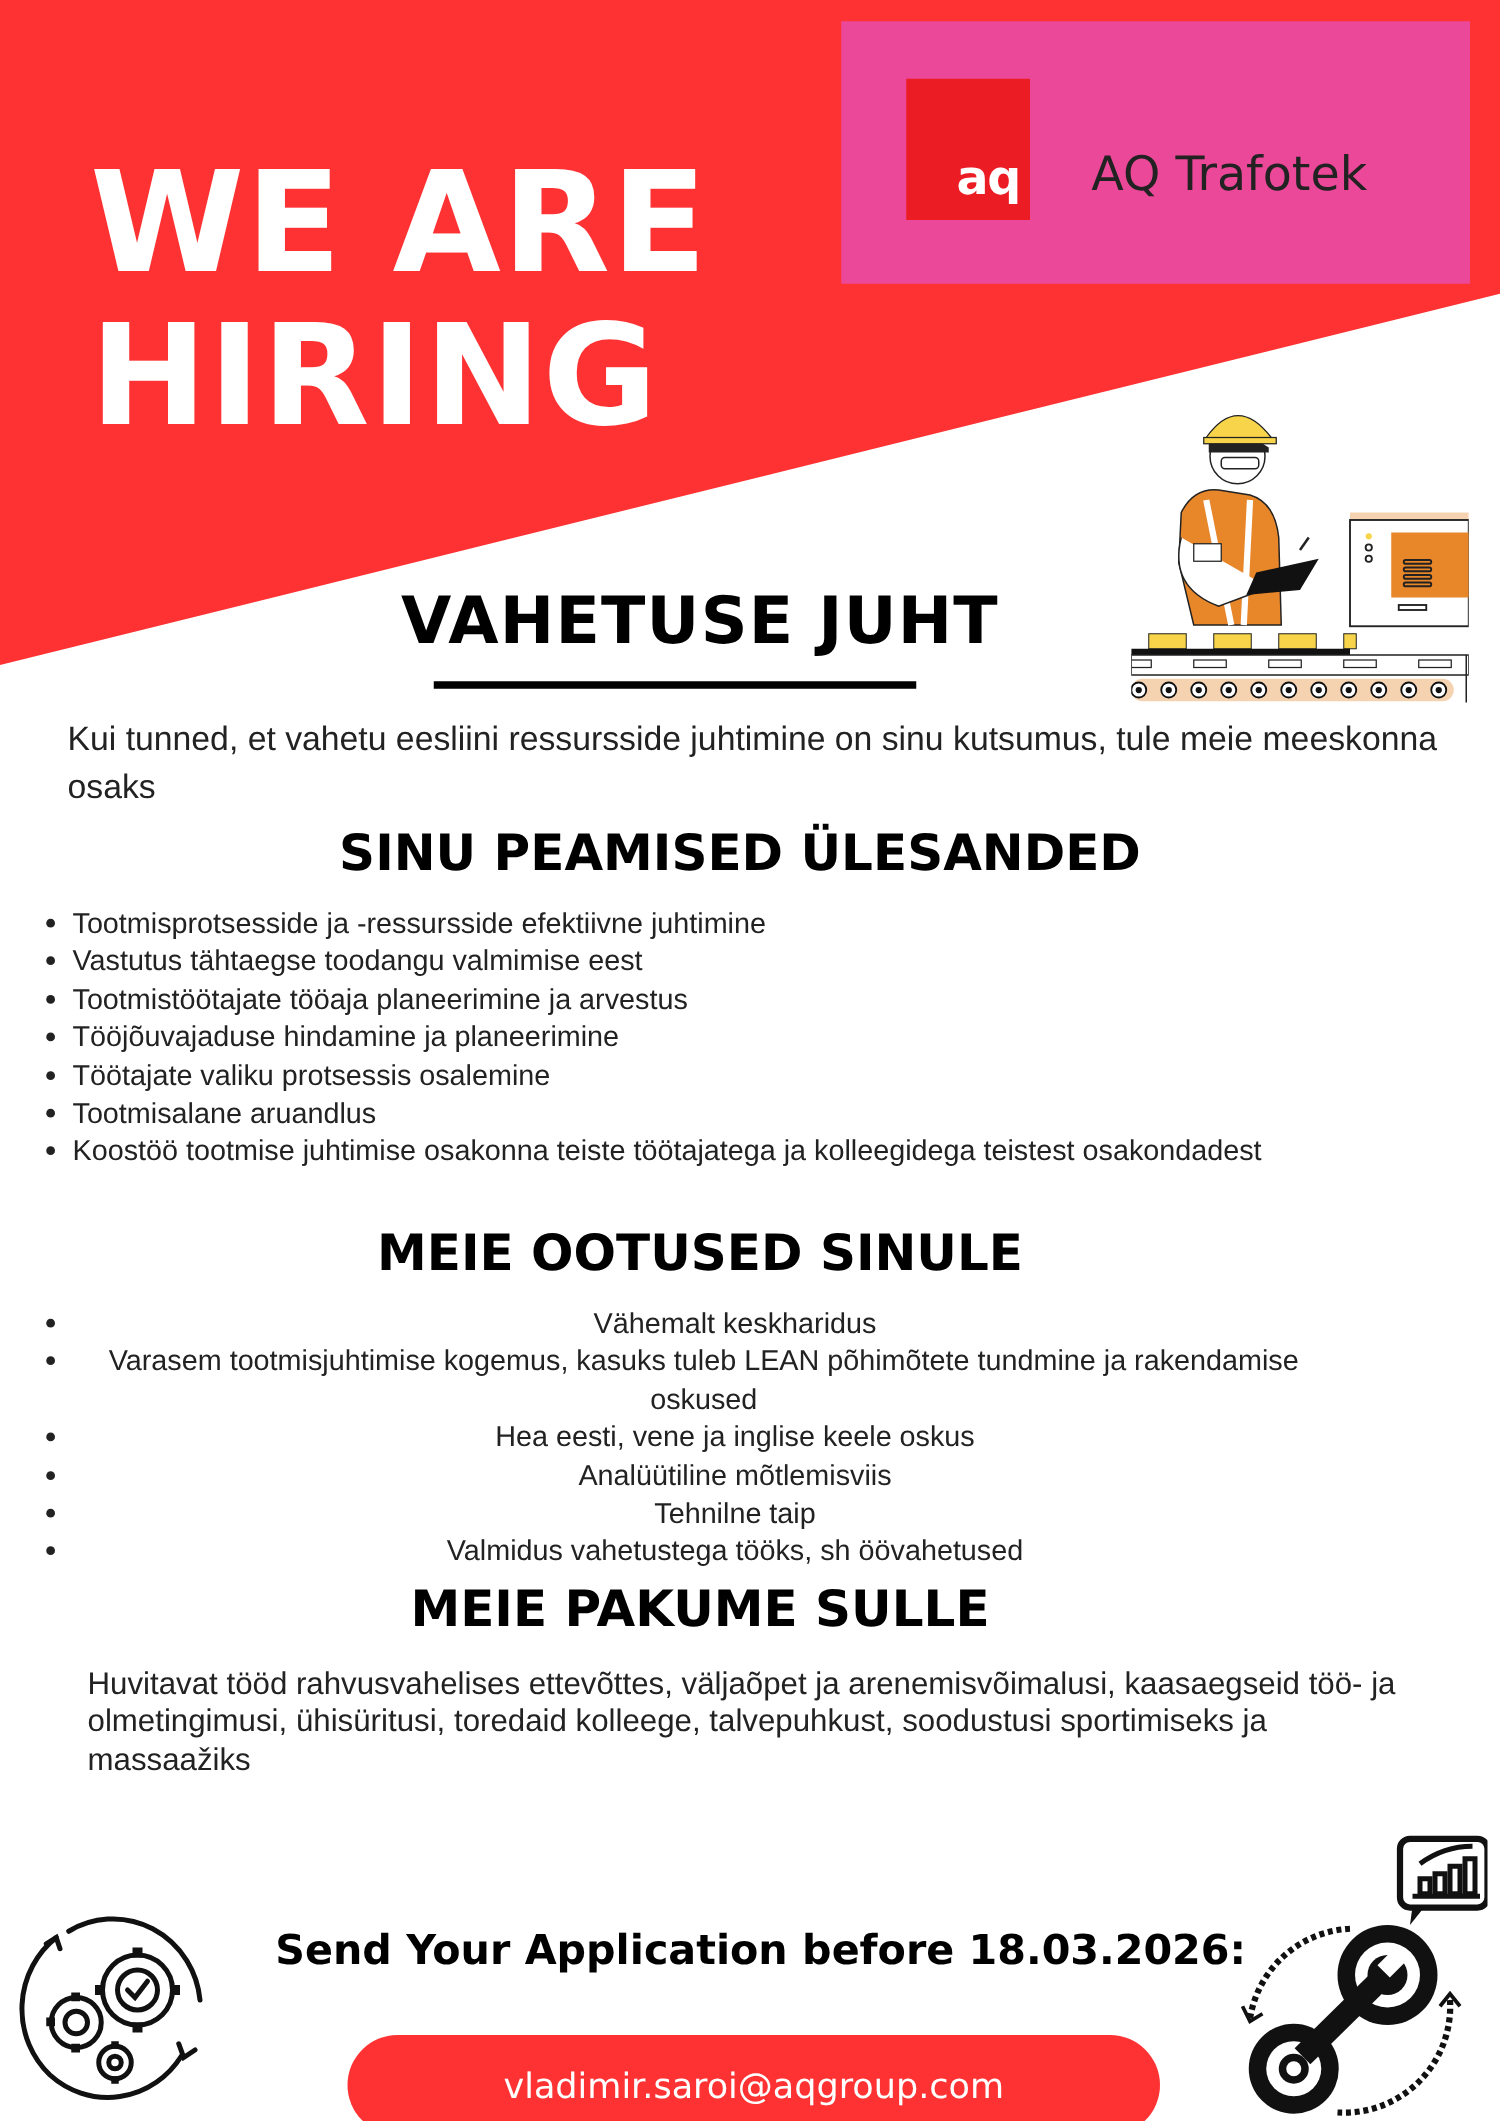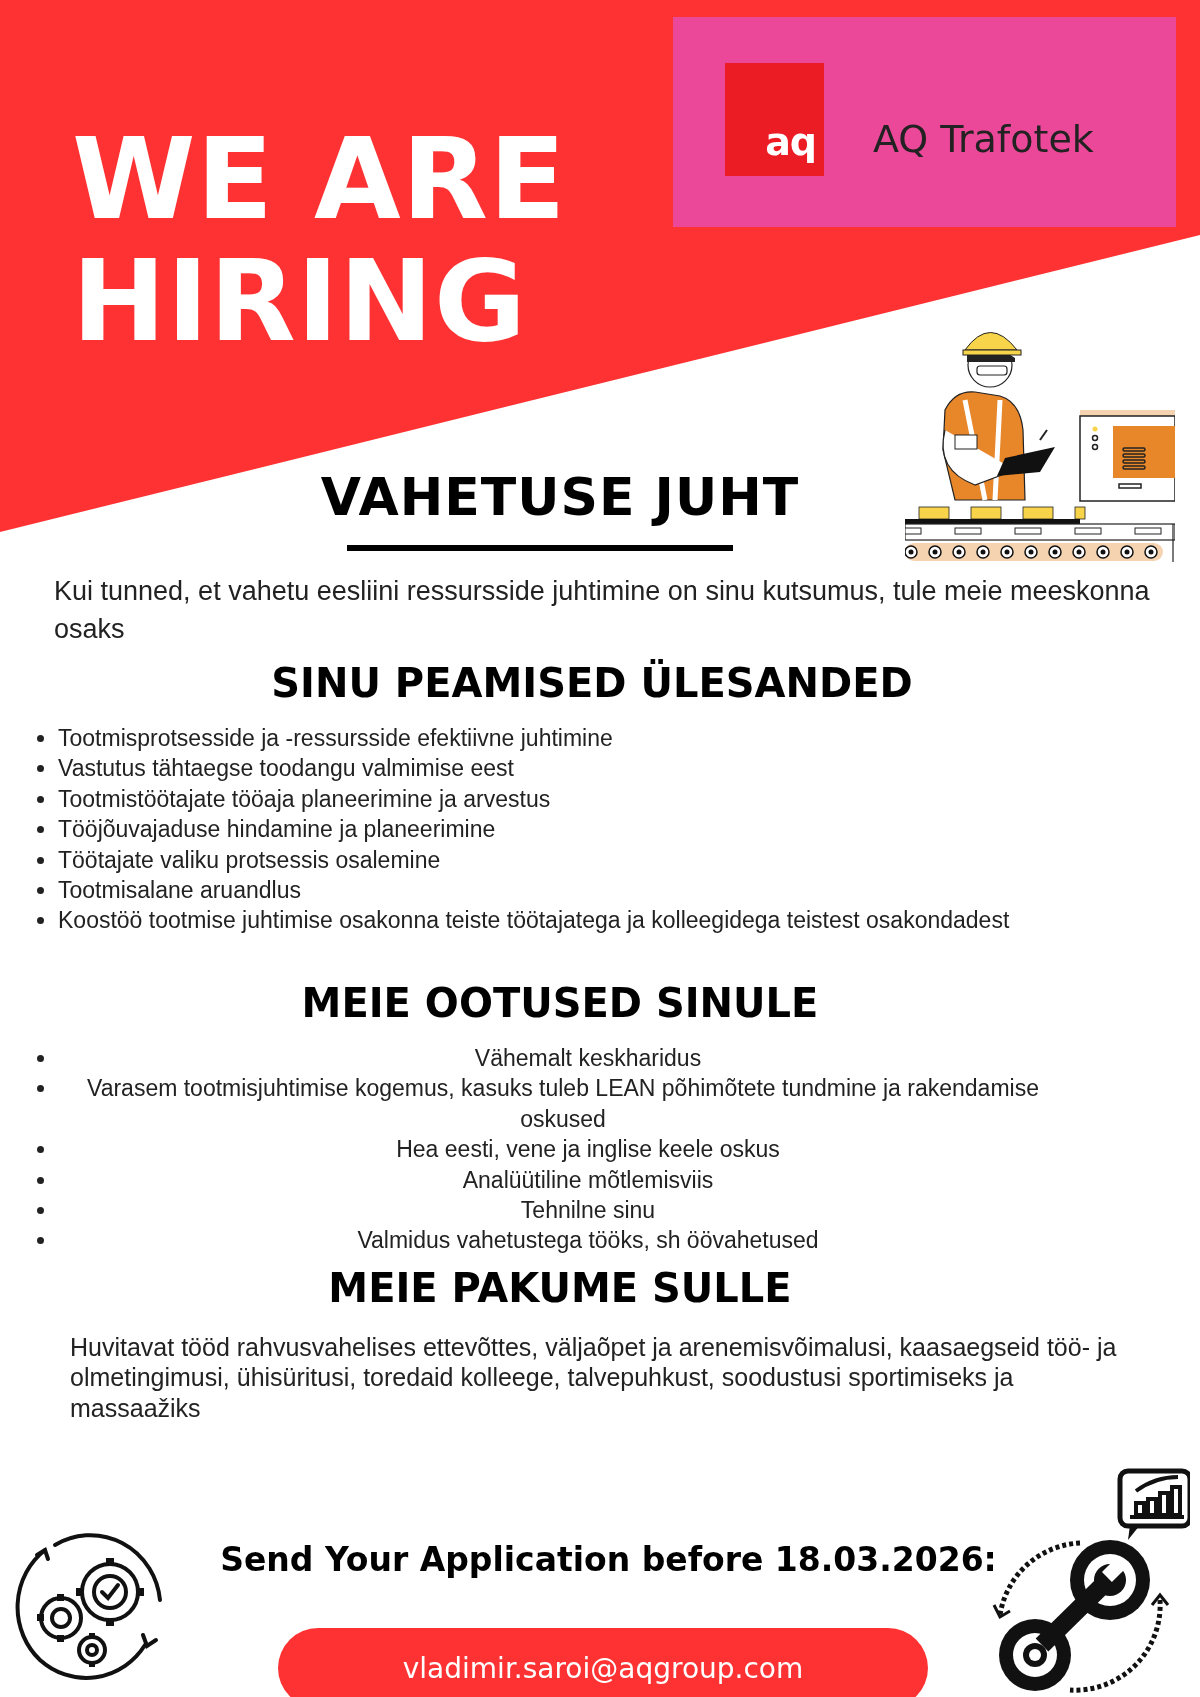--- a/index.html
+++ b/index.html
@@ -131,21 +131,21 @@
   <li>Tootmisalane aruandlus</li>
   <li style="width:990px;">Koostöö tootmise juhtimise osakonna teiste töötajatega ja kolleegidega teistest osakondadest</li>
 </ul>
 
 <div class="section-h" style="top:980px; width:1120px;">MEIE OOTUSED SINULE</div>
 <ul class="bul" style="top:1043px;text-align:center;">
   <li>Vähemalt keskharidus</li>
   <li style="width:1010px;">Varasem tootmisjuhtimise kogemus, kasuks tuleb LEAN põhimõtete tundmine ja rakendamise oskused</li>
   <li>Hea eesti, vene ja inglise keele oskus</li>
   <li>Analüütiline mõtlemisviis</li>
-  <li>Tehnilne sinu</li>
+  <li>Tehnilne taip</li>
   <li>Valmidus vahetustega tööks, sh öövahetused</li>
 </ul>
 
 <div class="section-h" style="top:1265px; width:1120px;">MEIE PAKUME SULLE</div>
 <div class="offer">Huvitavat tööd rahvusvahelises ettevõttes, väljaõpet ja arenemisvõimalusi, kaasaegseid töö- ja olmetingimusi, ühisüritusi, toredaid kolleege, talvepuhkust, soodustusi sportimiseks ja massaažiks</div>
 
 <svg class="gears-icon" viewBox="0 0 150 165">
   <g fill="none" stroke="#111" stroke-width="4" stroke-linecap="round">
     <path d="M40 25 A70 72 0 0 1 145 80"></path>
     <path d="M130 125 A70 72 0 0 1 25 140 A70 72 0 0 1 30 30"></path>

